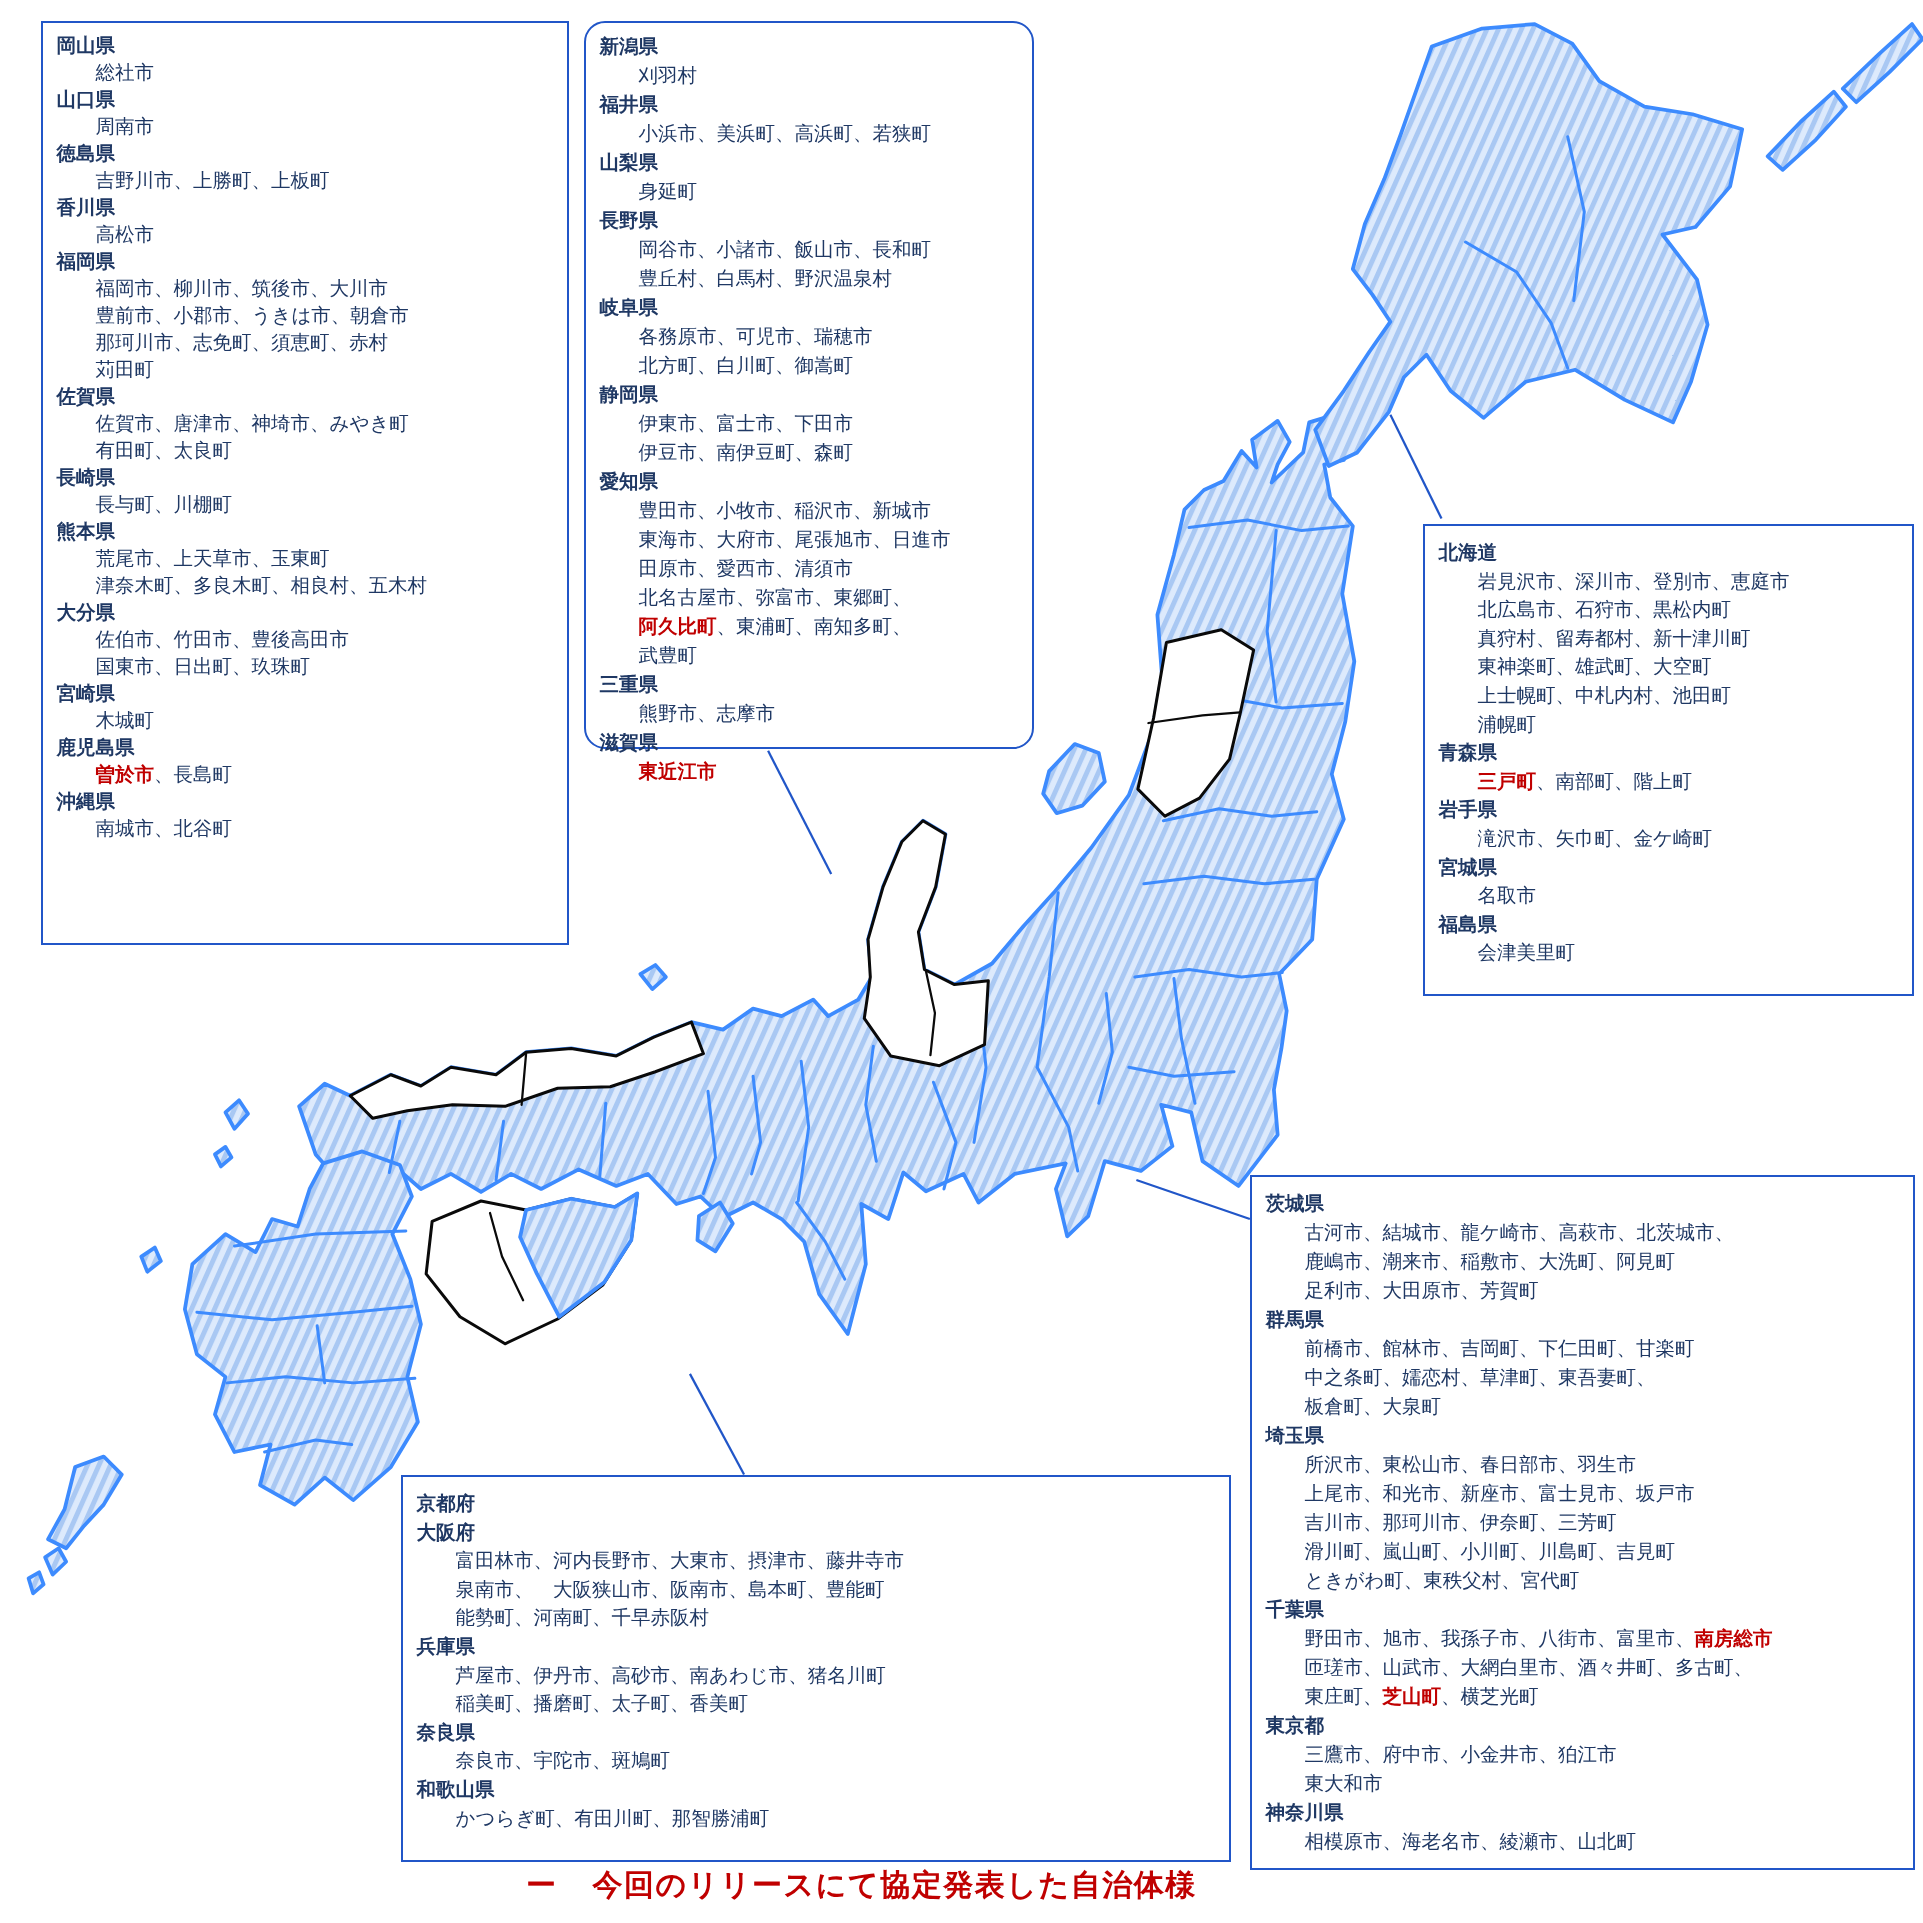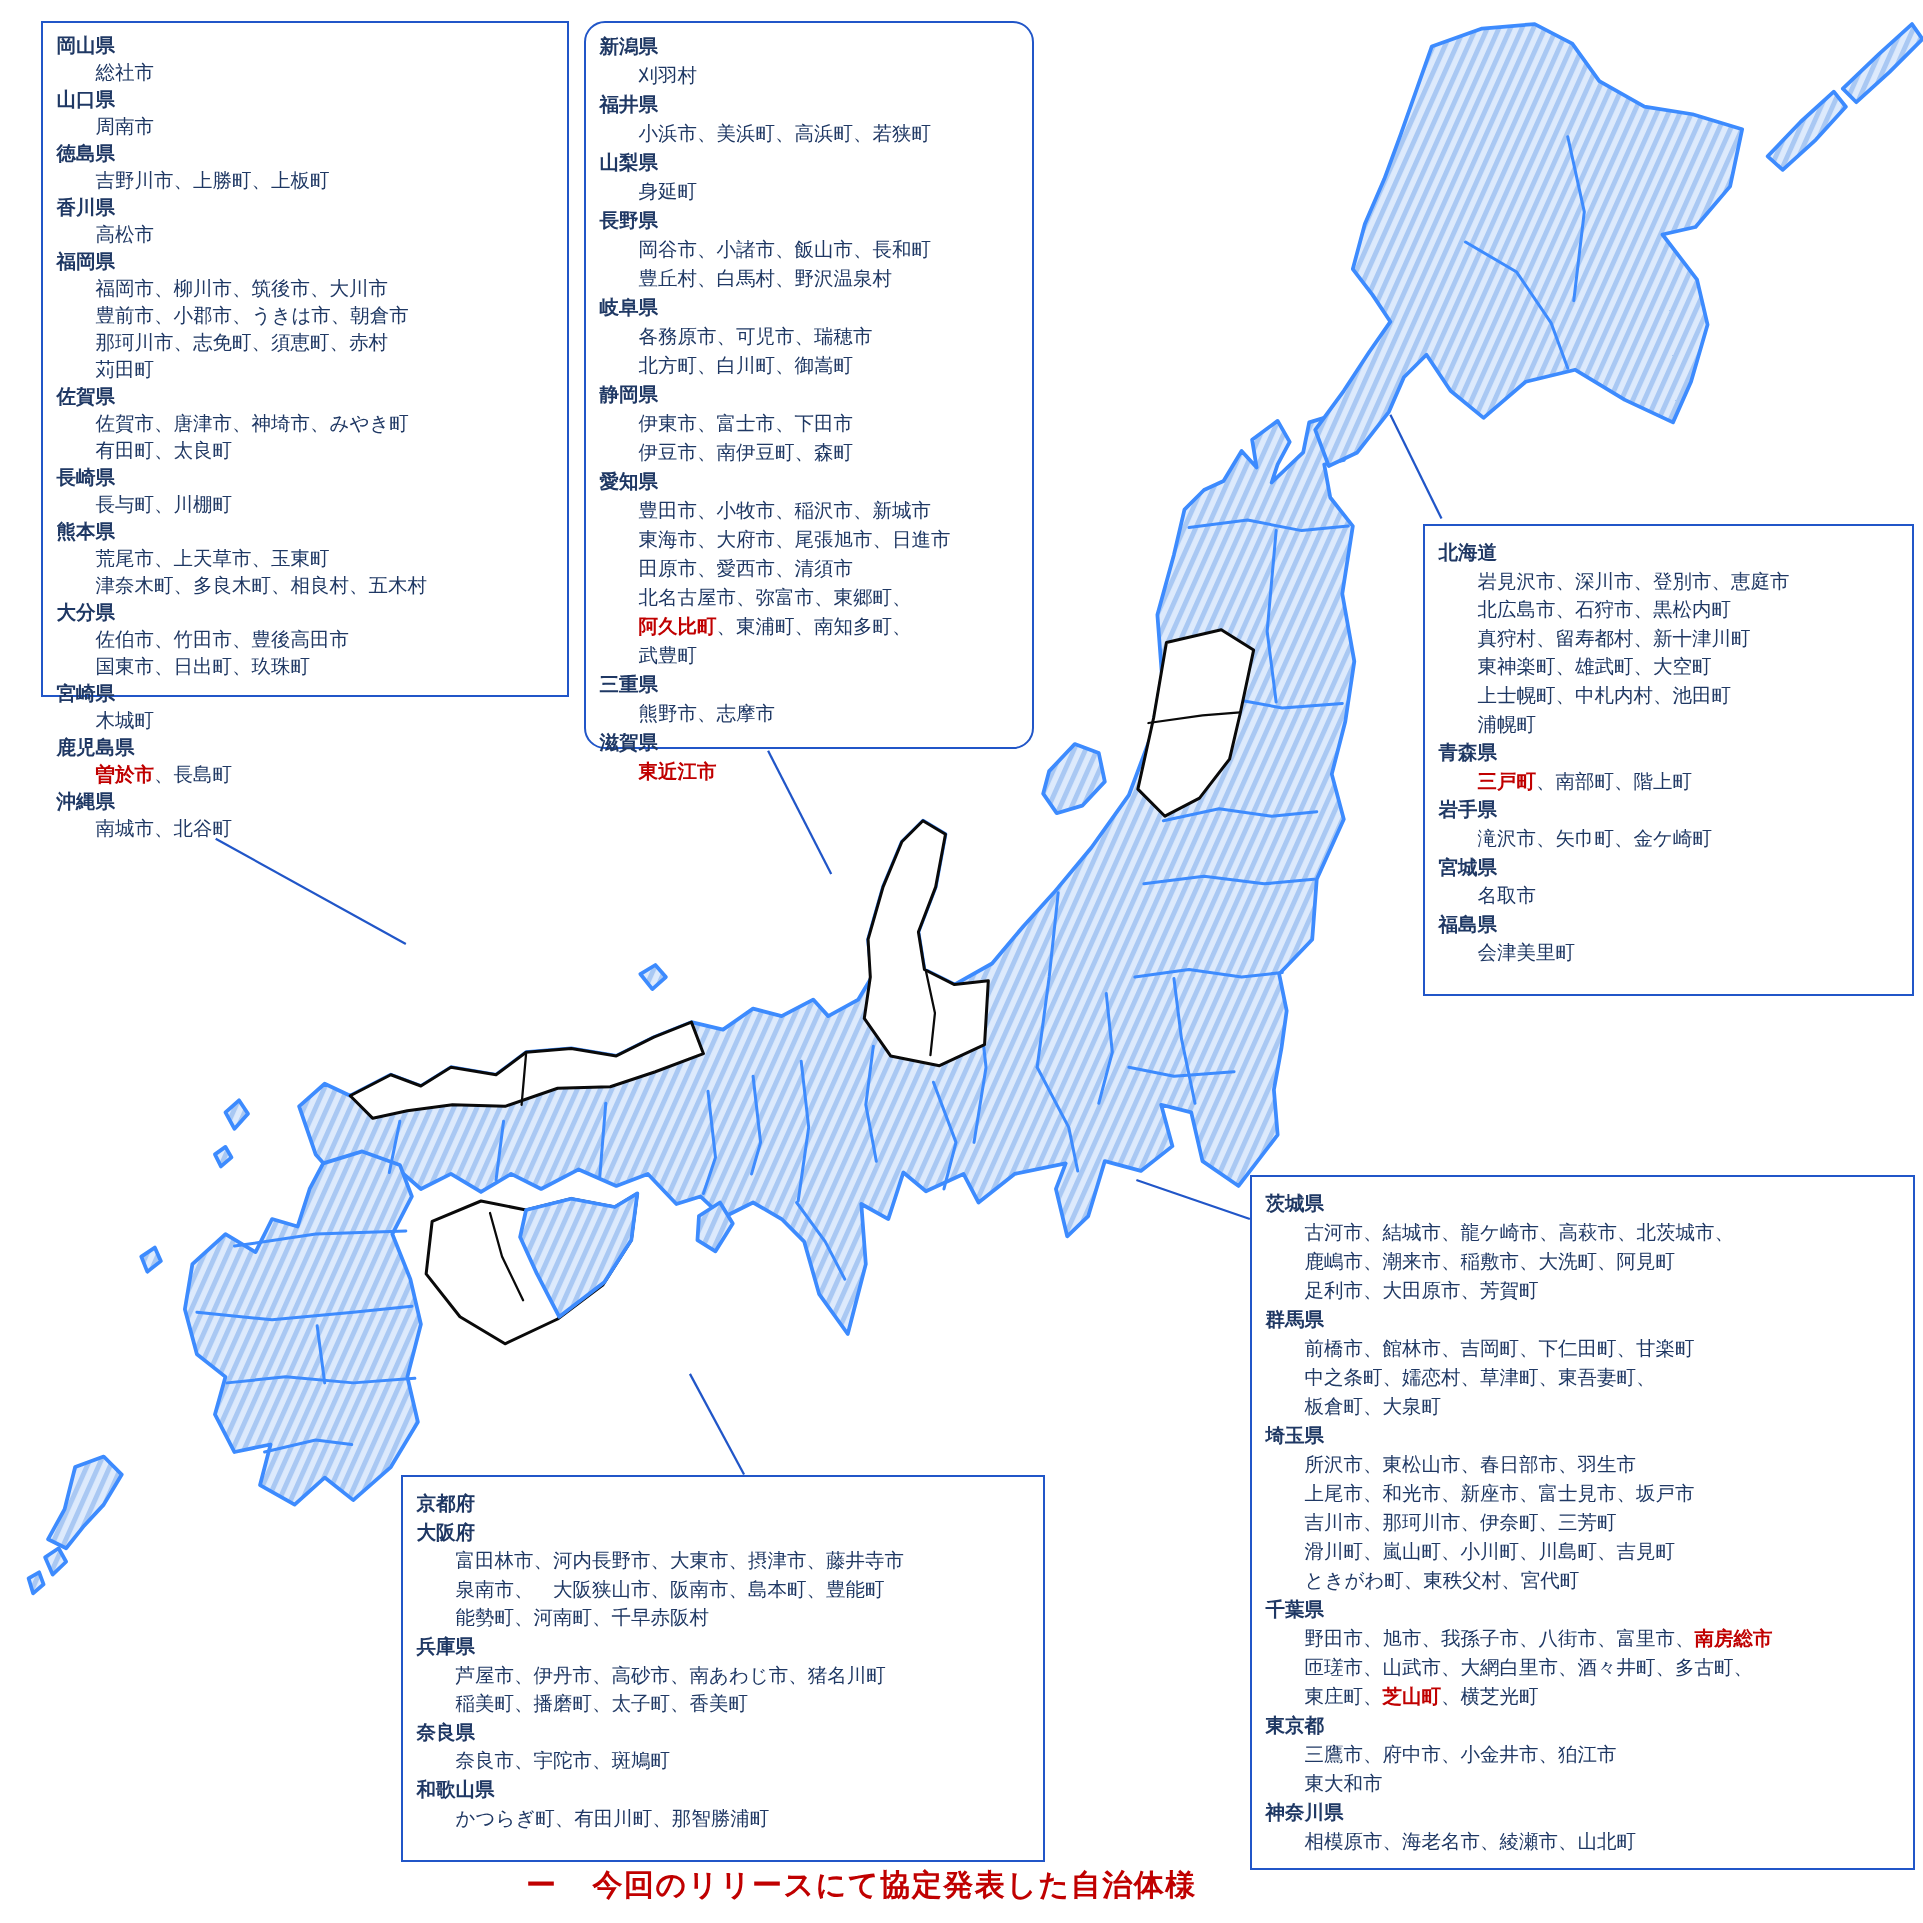--- a/index.html
+++ b/index.html
@@ -9,24 +9,24 @@
   }
   #map-svg{position:absolute;left:0;top:0;width:1924px;height:1924px;}
   .box{
     position:absolute;background:#ffffff;border:2.3px solid #2156c8;
     color:#1f3864;font-size:19.5px;line-height:28.6px;
     padding:9px 13.5px;box-sizing:border-box;z-index:5;
   }
   .pref{font-weight:700;}
   .item{padding-left:2em;font-weight:400;}
   .hl{color:#c00000;font-weight:700;text-align:center;}
-  #box-west{left:41px;top:21px;width:528px;height:676px;line-height:27px;}
+  #box-west{left:41px;top:21px;width:528px;height:924px;line-height:27px;}
   #box-chubu{left:584px;top:21px;width:450px;height:728px;line-height:29px;border-radius:21px;}
   #box-north{left:1423px;top:524px;width:491px;height:472px;line-height:28.6px;padding-top:12px;}
-  #box-kinki{left:401px;top:1475px;width:644px;height:387px;line-height:28.6px;padding-top:12px;}
+  #box-kinki{left:401px;top:1475px;width:830px;height:387px;line-height:28.6px;padding-top:12px;}
   #box-kanto{left:1250px;top:1175px;width:665px;height:695px;line-height:29px;padding-top:12px;}
   #legend{
     position:absolute;left:526px;top:1865px;z-index:6;
     color:#c00000;font-size:30px;font-weight:700;letter-spacing:1.5px;white-space:nowrap;
   }
   #legend .legend-text{margin-left:35px;font-family:Liberation Serif, serif;}
   .participating{fill:url(#hatch);stroke:#3d8bfe;stroke-width:5;stroke-linejoin:round;}
   .nonparticipating{fill:#ffffff;stroke:#0a0a0a;stroke-width:4;stroke-linejoin:round;}
   .pref-border{fill:none;stroke:#3d8bfe;stroke-width:4;stroke-linecap:round;stroke-linejoin:round;}
   .black-border{fill:none;stroke:#0a0a0a;stroke-width:3;stroke-linecap:round;}

